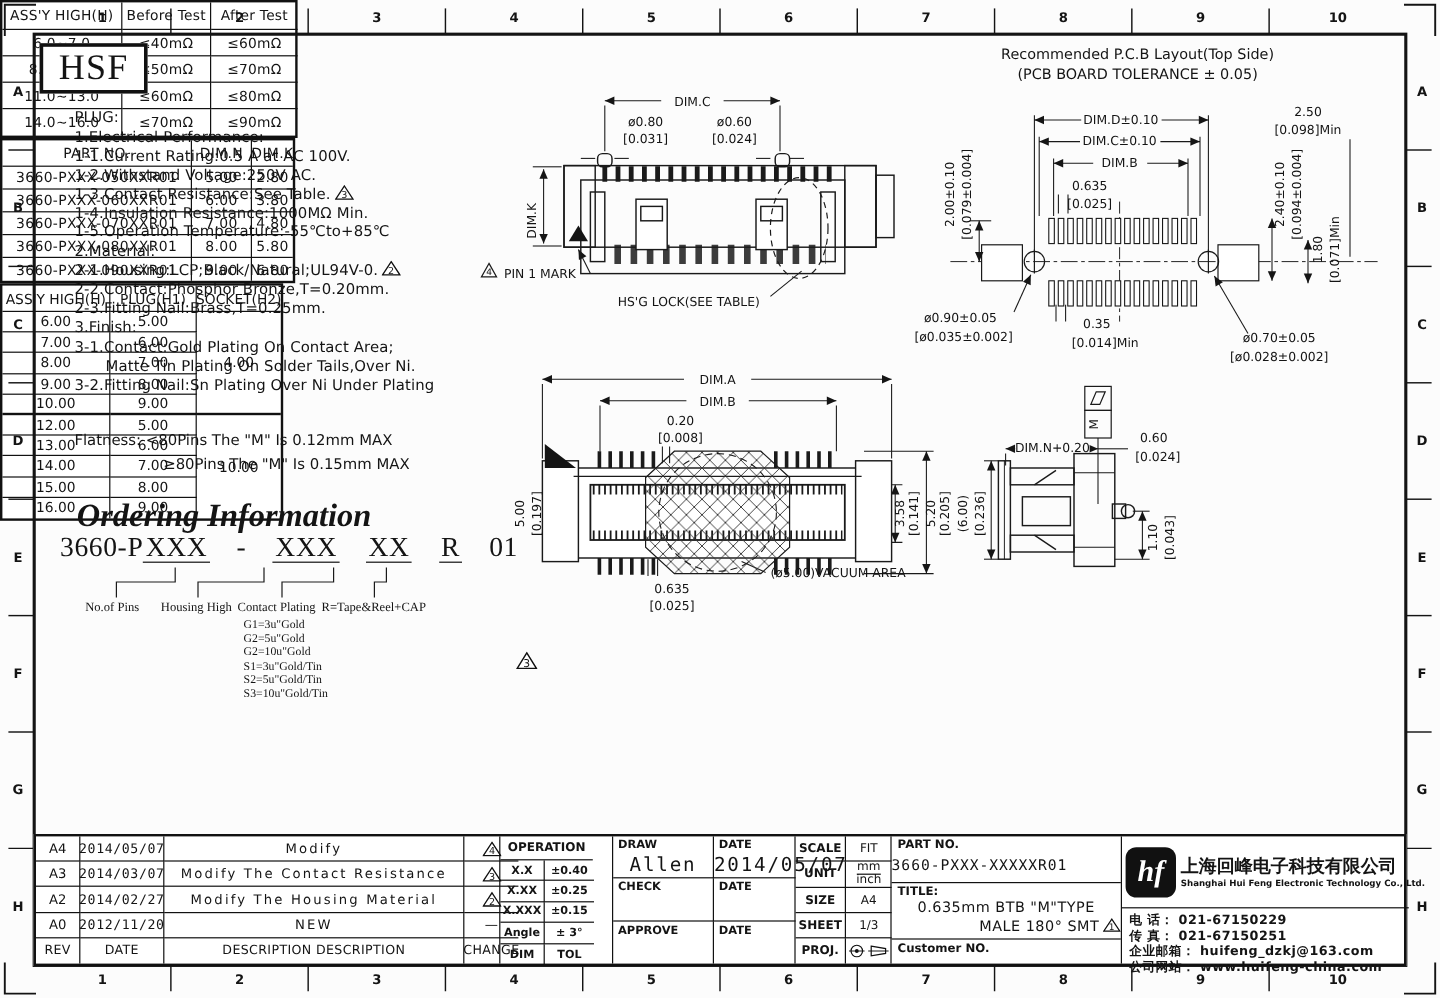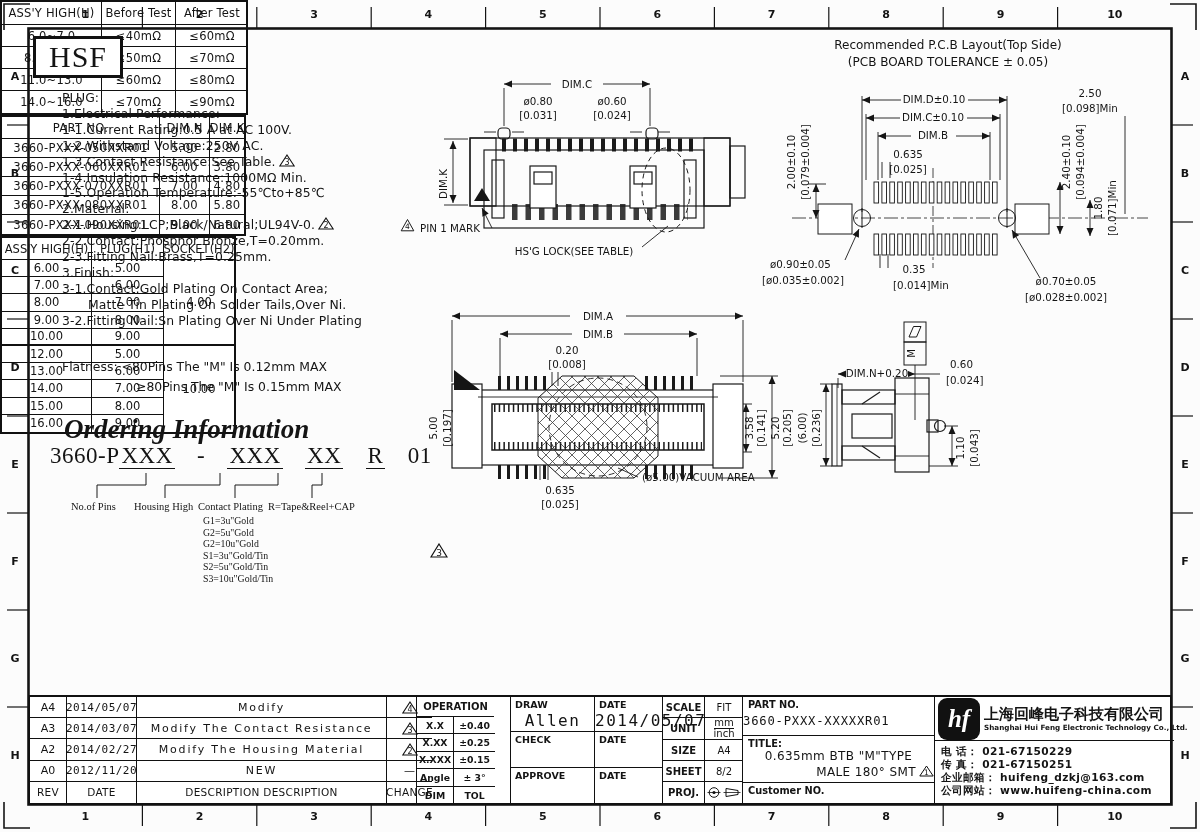--- a/index.html
+++ b/index.html
@@ -93,21 +93,21 @@
 .part{left:712px;width:192px}
 .part .r1{height:39px;border-bottom:1.3px solid #111;position:relative}
 .part .r2{height:47px;border-bottom:1.3px solid #111;position:relative}
 .part .r3{height:22px;position:relative}
 .part .lab{position:absolute;top:2px;left:5px;font-size:9.8px;font-weight:bold}
 .part .pv{position:absolute;left:0;right:0;top:17px;font-size:12.2px;letter-spacing:.8px;
      font-family:"DejaVu Sans Mono",monospace}
 .part .t1{position:absolute;left:0;right:0;top:13px;text-align:center;font-size:12px;letter-spacing:.4px}
 .part .t2{position:absolute;left:0;right:0;top:29px;text-align:right;font-size:12px;letter-spacing:.4px}
 .comp{left:904px;width:240px}
-.crow1{height:44px;border-bottom:1.3px solid #111;display:flex;align-items:center;padding:2px 3px;gap:4px}
+.crow1{height:60px;border-bottom:1.3px solid #111;display:flex;align-items:center;padding:2px 3px;gap:4px}
 .clogo{width:42px;height:42px;background:#111;border-radius:9px;color:#fff;display:flex;align-items:center;
      justify-content:center;font-weight:bold;font-style:italic;font-size:25px;
      font-family:"Liberation Serif",serif;flex:0 0 auto}
 .cn{font-size:15px;font-weight:bold;line-height:17px;white-space:nowrap}
 .en{font-size:7.2px;font-weight:bold;white-space:nowrap}
 .crow2{padding:4px 6px 0 6px;font-size:10.6px;font-weight:bold;line-height:13px;letter-spacing:.4px;white-space:nowrap}
 </style>
 </head>
 <body>
 
@@ -674,21 +674,21 @@
     <div class="lab">SCALE</div>
     <div class="lc">FIT</div>
     <div class="lab">UNIT</div>
     <div class="lc unitcell">
         <span class="mm">mm</span>
         <span>inch</span>
       </div>
     <div class="lab">SIZE</div>
     <div class="lc">A4</div>
     <div class="lab">SHEET</div>
-    <div class="lc">8/2</div>
+    <div class="lc">1/3</div>
     <div class="lab lr">PROJ.</div>
     <div class="lc lr">
       <svg width="34" height="13" viewBox="0 0 34 13" style="position:static">
         <circle cx="7" cy="6.5" r="4.8" fill="none" stroke="#111" stroke-width="1"></circle>
         <circle cx="7" cy="6.5" r="1.6" fill="#111"></circle>
         <line x1="0.5" y1="6.5" x2="13.5" y2="6.5" stroke="#111" stroke-width="0.8"></line>
         <polygon points="19,2.5 31,4.5 31,8.5 19,10.5" fill="none" stroke="#111" stroke-width="1"></polygon>
         <line x1="16.5" y1="6.5" x2="33.5" y2="6.5" stroke="#111" stroke-width="0.8"></line>
       </svg>
     </div>

